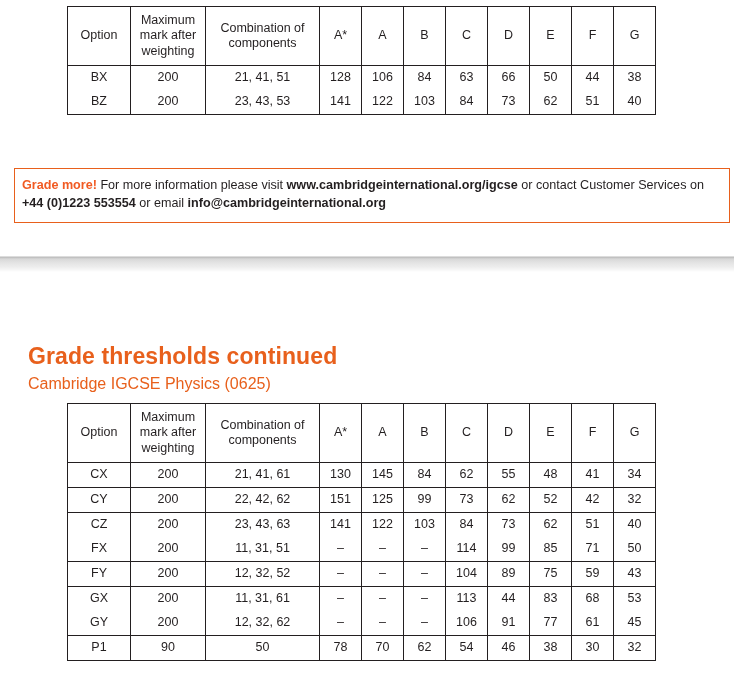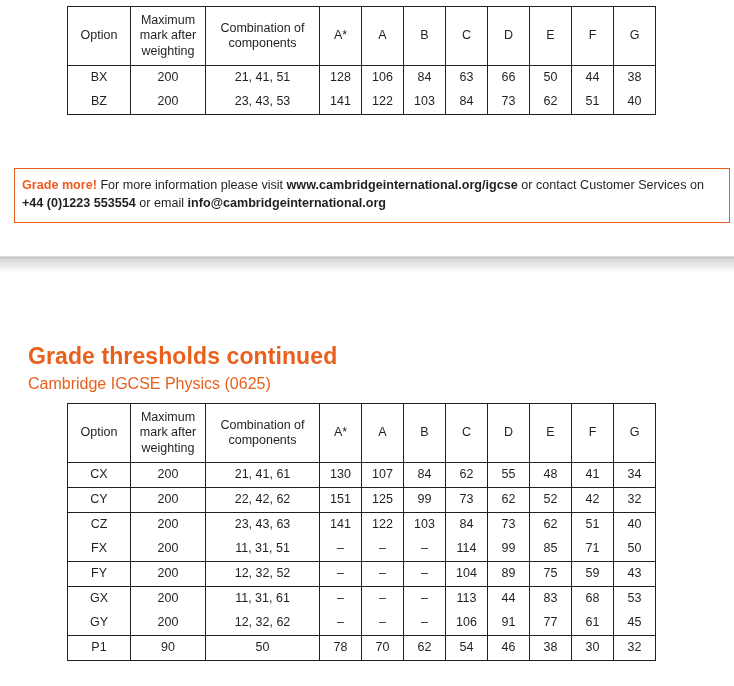--- a/index.html
+++ b/index.html
@@ -233,21 +233,21 @@
             <th>F</th>
             <th>G</th>
           </tr>
         </thead>
       <tbody>
           <tr class="no-top">
             <td>CX</td>
             <td>200</td>
             <td>21, 41, 61</td>
             <td>130</td>
-            <td>107</td>
+            <td>145</td>
             <td>84</td>
             <td>62</td>
             <td>55</td>
             <td>48</td>
             <td>41</td>
             <td>34</td>
           </tr>
           <tr>
             <td>CY</td>
             <td>200</td>

